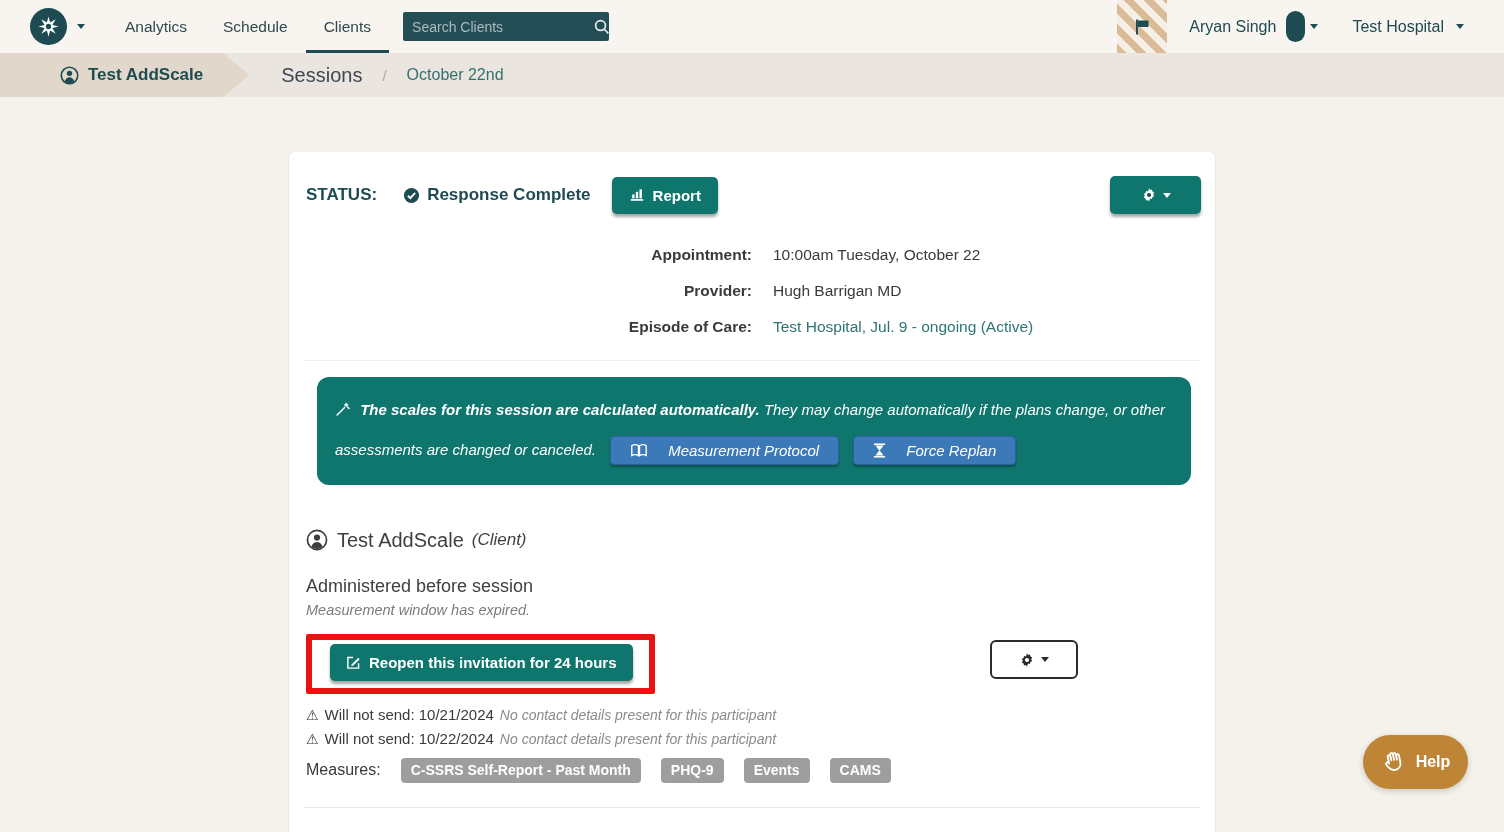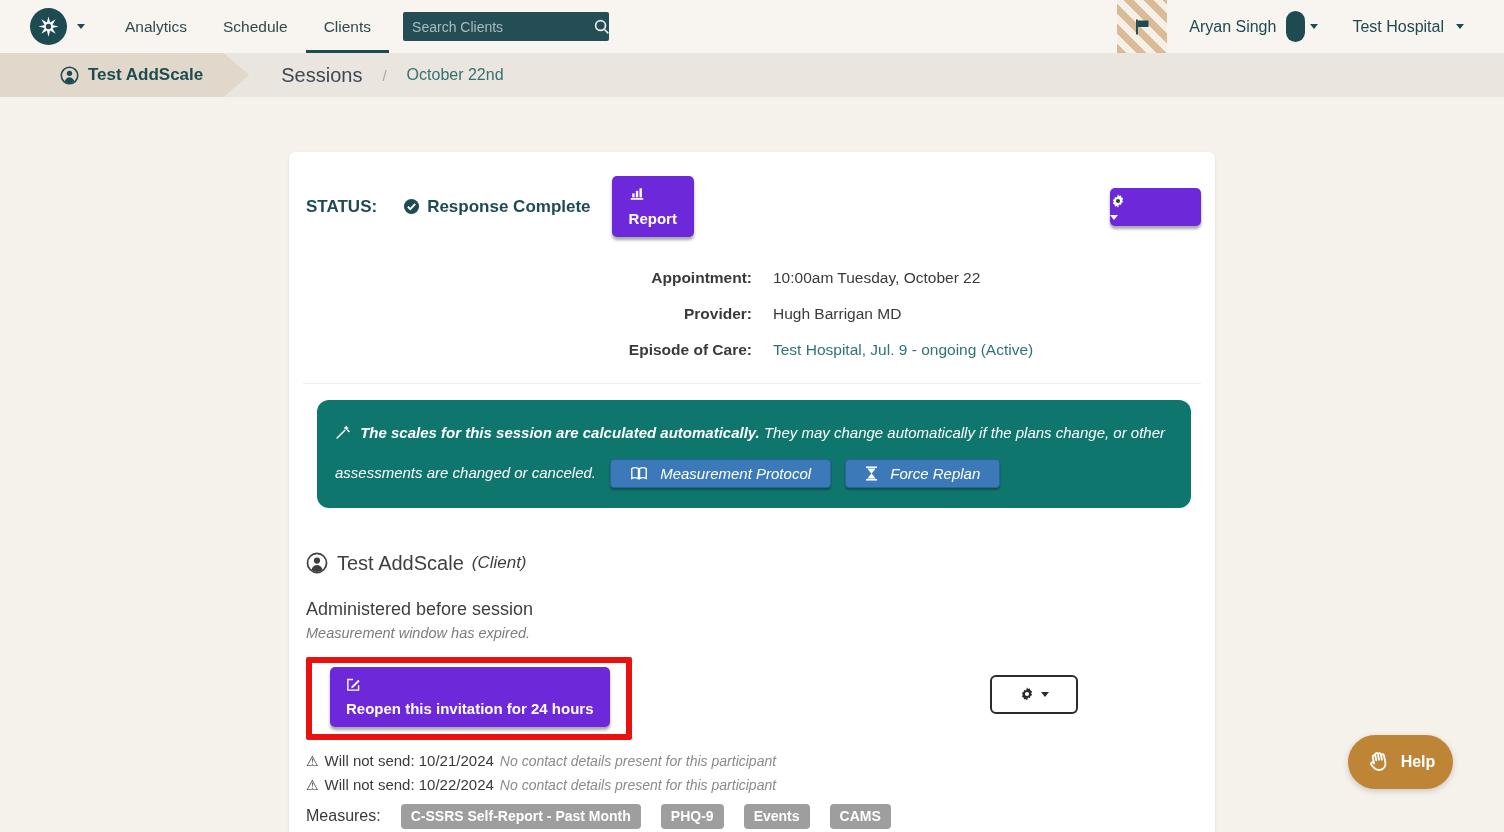--- a/index.html
+++ b/index.html
@@ -39,40 +39,40 @@
   .crumb-sep{ margin:0 20px; font-size:15px; color:#b0a79e; }
   .crumb-current{ font-size:16px; color:#337170; }
 
   
   .main{ padding-top:55px; }
   .card{ width:926px; margin:0 auto; background:#fff; border-radius:6px; box-shadow:0 1px 3px rgba(0,0,0,.10); padding-bottom:40px; }
 
   .card-header{ display:flex; align-items:center; padding:24px 14px 0 17px; }
   .status-label{ font-size:17px; font-weight:700; color:#1e4a52; }
   .status-value{ display:flex; align-items:center; gap:7px; margin-left:26px; font-size:17px; font-weight:600; color:#1e4a52; }
-  .btn-dark{ background:#6d28d9; color:#fff; border:none; border-radius:5px; font-family:inherit;
-    display:inline-flex; gap:8px; cursor:pointer; box-shadow:0 3px 3px rgba(0,0,0,.35);flex-direction:column; }
+  .btn-dark{ background:#0f766e; color:#fff; border:none; border-radius:5px; font-family:inherit;
+    display:inline-flex; align-items:center; gap:8px; cursor:pointer; box-shadow:0 3px 3px rgba(0,0,0,.35); }
   .report-btn{ margin-left:21px; padding:10px 17px; font-size:15px; font-weight:700; }
   .gear-btn-dark{ width:91px; height:38px; justify-content:center; gap:6px; }
   .card-header .spacer{ flex:1; }
 
   .details{ margin-top:32px; }
   .detail-row{ display:grid; grid-template-columns:463px 1fr; column-gap:21px; margin-bottom:18px; font-size:15.5px; }
   .detail-label{ text-align:right; font-weight:700; color:#3a3a3a; }
   .detail-value{ color:#3a3a3a; }
   .detail-value.link{ color:#2e7472; cursor:pointer; }
 
   .divider{ border-top:1px solid #efefef; margin:24px 14px 0 14px; }
 
   .notice{ margin:16px 24px 0 28px; background:#0f766e; padding:13px 18px 15px 18px; color:#fff;
     font-style:italic; font-size:15px; line-height:2.65; border-radius:12px; }
   .notice .bold{ font-weight:700; }
   .notice .wand{ margin-right:6px; vertical-align:-2px; }
   .btn-blue{ background:#3c79b8; border:1px solid #2d619c; border-radius:4px; color:#fff; font-style:italic; font-family:inherit;
-    font-size:15px; padding:5px 19px; display:inline-flex; align-items:center; gap:12px; cursor:pointer;
+    font-size:15px; padding:5px 19px; display:inline-flex; align-items:center; gap:20px; cursor:pointer;
     box-shadow:0 2px 2px rgba(0,0,0,.3); vertical-align:middle; margin-left:10px; line-height:normal; }
 
   .participant{ margin:44px 14px 0 17px; }
   .client-heading{ display:flex; align-items:center; gap:9px; }
   .client-name{ font-size:20px; color:#3f3f3f; }
   .client-role{ font-size:17px; font-style:italic; color:#3f3f3f; margin-left:-1px; }
   .timing{ margin-top:24px; font-size:18px; color:#3f3f3f; }
   .window-note{ margin-top:5px; font-size:14.5px; font-style:italic; color:#7c7c7c; }
 
   .action-row{ display:flex; align-items:center; margin-top:8px; }
@@ -87,21 +87,21 @@
   .warn-icon{ font-size:14px; color:#2b2b2b; }
   .warn-text{ font-weight:500; }
   .warn-reason{ font-style:italic; color:#8b8b8b; font-size:14px; }
 
   .measures-row{ display:flex; align-items:center; gap:20px; margin-top:7px; }
   .measures-label{ font-size:16px; color:#3a3a3a; }
   .badge{ background:#9e9e9e; color:#fff; font-size:14px; font-weight:700; padding:4px 10px 5px; border-radius:4px; white-space:nowrap; }
 
   .bottom-divider{ border-top:1px solid #e8e8e8; margin:24px 14px 0 14px; }
 
-  .help-btn{ position:fixed; right:51px; bottom:43px; width:105px; height:54px; border-radius:27px; background:#bf8537;
+  .help-btn{ position:fixed; right:36px; bottom:43px; width:105px; height:54px; border-radius:27px; background:#bf8537;
     border:none; color:#fff; font-size:16px; font-weight:700; font-family:inherit; display:flex; align-items:center;
     justify-content:center; gap:9px; cursor:pointer; box-shadow:0 2px 6px rgba(0,0,0,.18); }
 
   svg{ display:block; }
 </style>
 </head>
 <body>
 
 <div class="navbar">
   <div class="logo-wrap">

